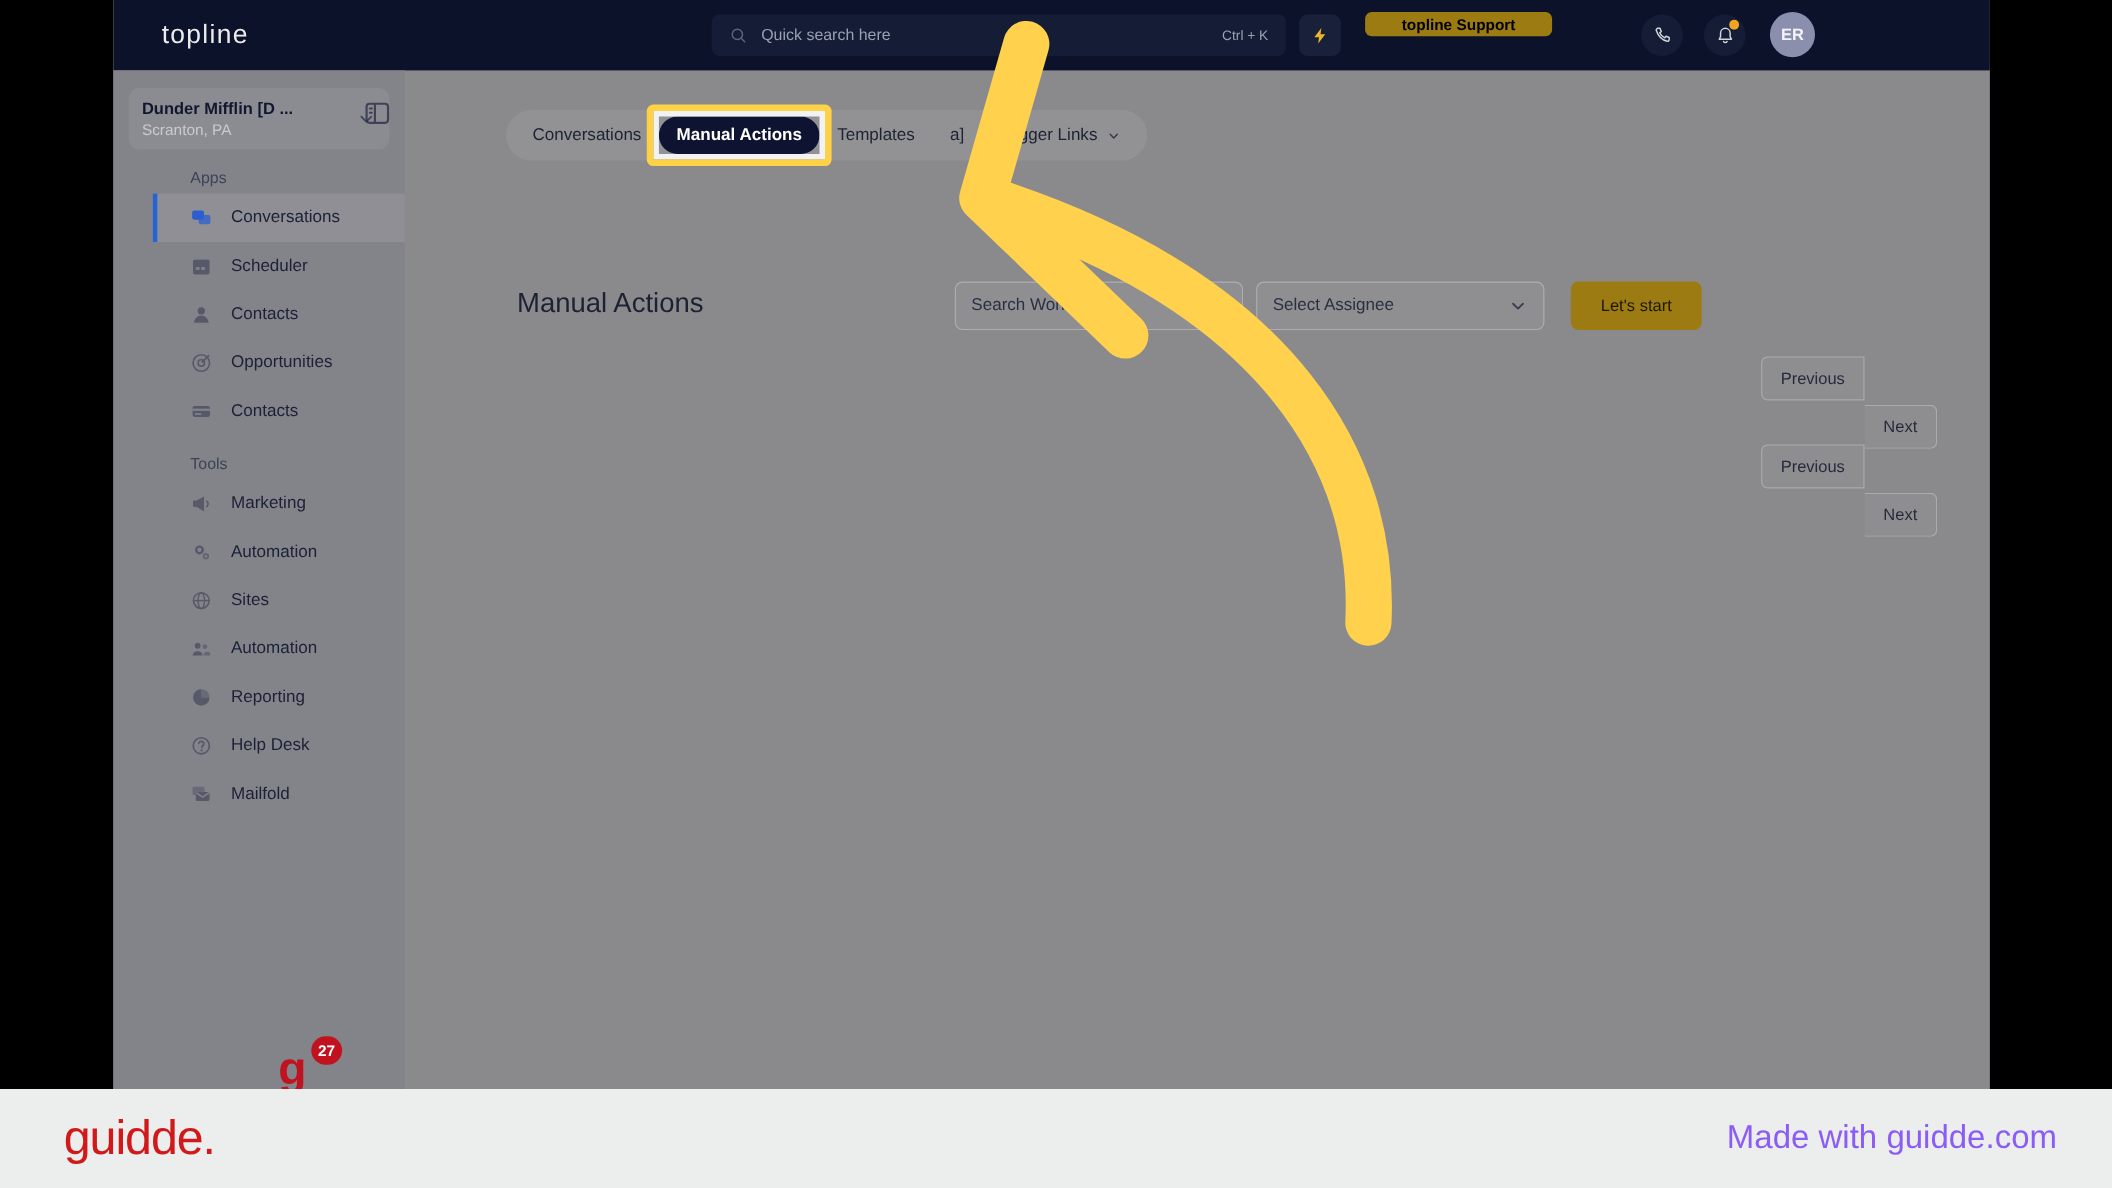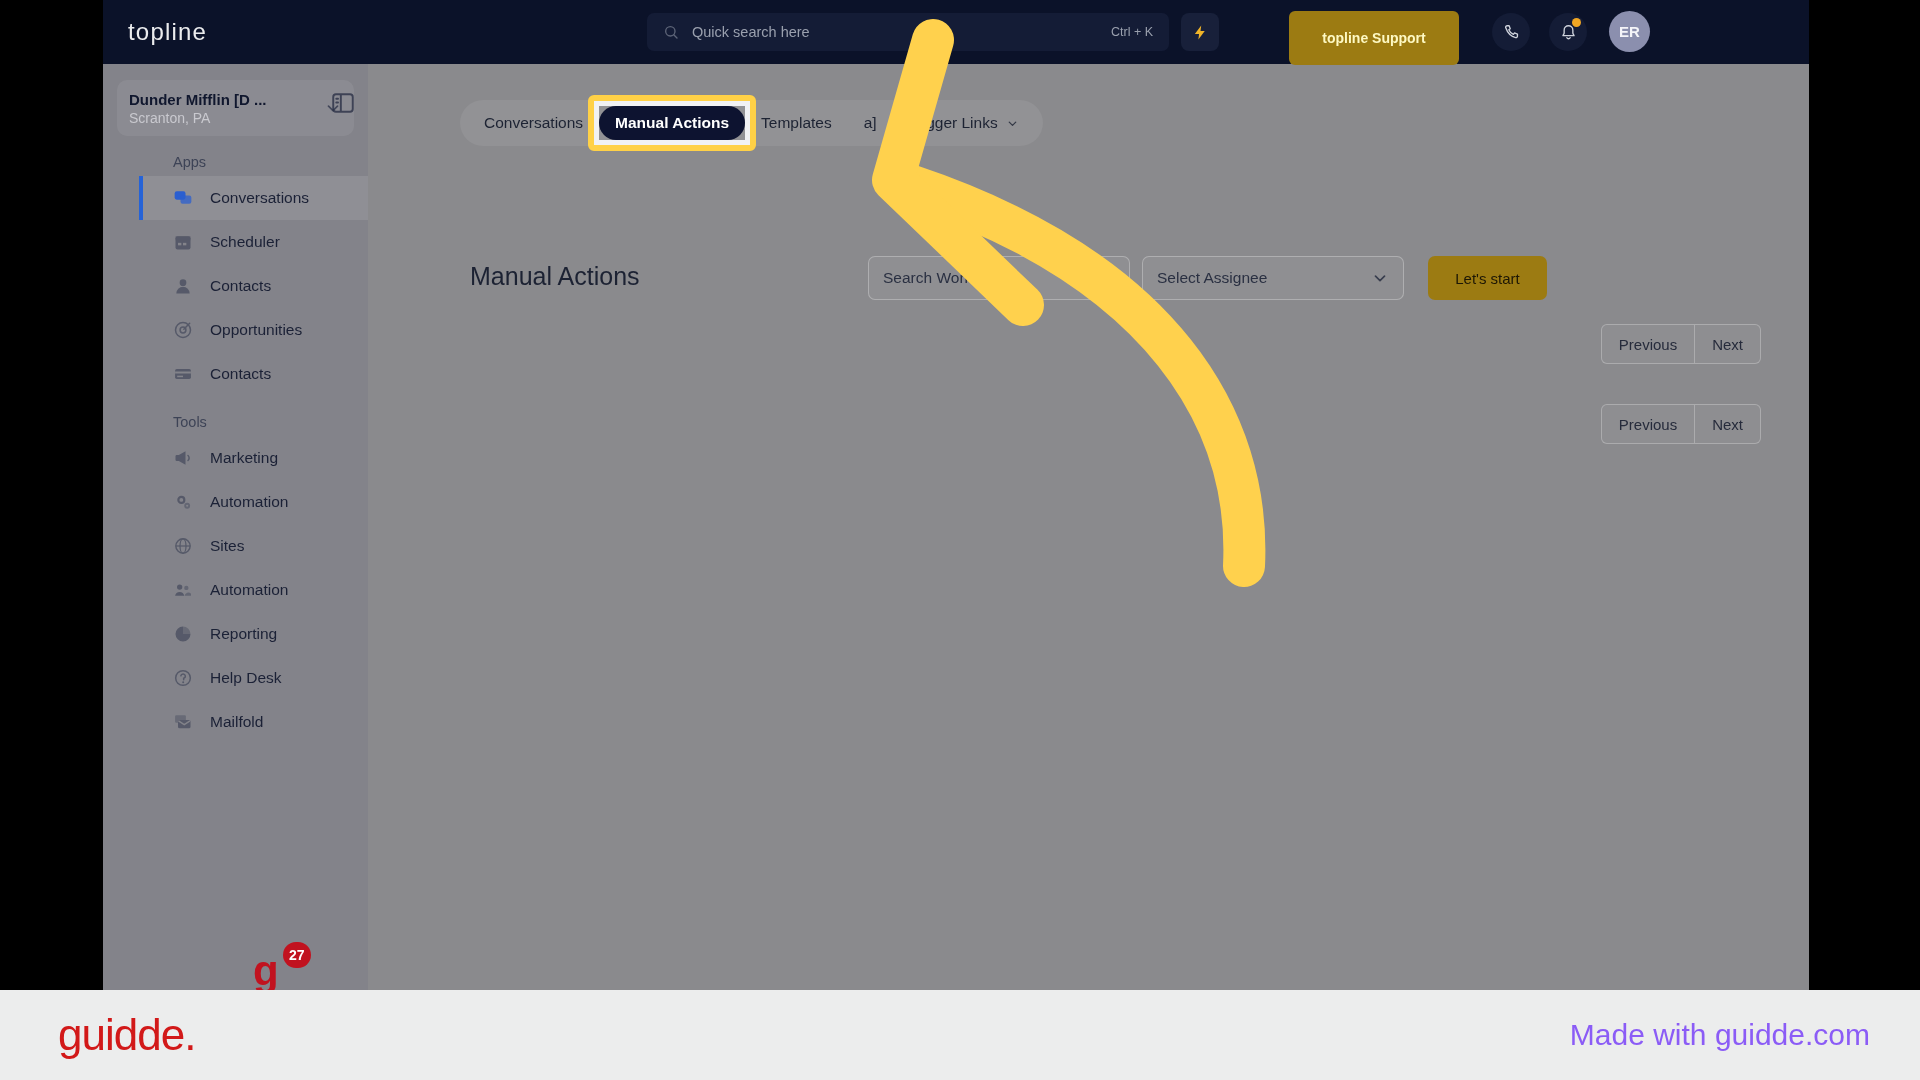--- a/index.html
+++ b/index.html
@@ -19,21 +19,21 @@
     overflow: hidden;
   }
 
   
   .topbar {
     position: absolute; left: 0; top: 0; width: 1706px; height: 64px;
     background: #0b1229;
     display: flex; align-items: center;
   }
   .logo {
-    margin-left: 25px;
+    margin-left: 44px;
     color: #ffffff;
     font-size: 24px;
     letter-spacing: 1.2px;
     font-weight: 400;
     opacity: .92;
   }
   .search-wrap {
     position: absolute; left: 544px; top: 13px;
     width: 522px; height: 38px;
     background: #141c36;
@@ -46,24 +46,24 @@
   .search-kbd { color: #9aa0ae; font-size: 12.5px; }
 
   .bolt-btn {
     position: absolute; left: 1078px; top: 13px;
     width: 38px; height: 38px; border-radius: 8px;
     background: #18203a;
     display: flex; align-items: center; justify-content: center;
     border: none; cursor: pointer;
   }
   .support-btn {
-    position: absolute; left: 1186px; top: 11px;
-    width: 170px; height: 54px; border-radius: 6px;
+    position: absolute; left: 1138px; top: 11px;
+    width: 170px; height: 22px; border-radius: 6px;
     background: #9c7b12;
-    color: #fef9c3; font-size: 14px; font-weight: 700;
+    color: #000000; font-size: 14px; font-weight: 700;
     border: none; cursor: pointer;
   }
   .round-icon-btn {
     position: absolute; top: 13px;
     width: 38px; height: 38px; border-radius: 50%;
     background: #141c36;
     display: flex; align-items: center; justify-content: center;
     border: none; cursor: pointer;
   }
   .phone-btn { left: 1389px; }
@@ -195,21 +195,21 @@
   .pager-1 { top: 260px; }
   .pager-2 { top: 340px; }
   .pg-btn {
     height: 40px; padding: 0 17px;
     border: 1px solid rgba(255,255,255,.26);
     background: rgba(255,255,255,.04);
     color: #262b3b; font-size: 15px;
     display: flex; align-items: center; cursor: pointer;
   }
   .pg-btn.prev { border-radius: 6px 0 0 6px; }
-  .pg-btn.next { border-radius: 0 6px 6px 0; border-left: none; }
+  .pg-btn.next { border-radius: 0 6px 6px 0; border-left: none; margin-top: 44px; }
 
   
   .arrow-layer {
     position: absolute; left: 0; top: 0;
     width: 1706px; height: 990px; pointer-events: none;
   }
 
   
   .footer {
     position: absolute; left: 0; top: 990px;

